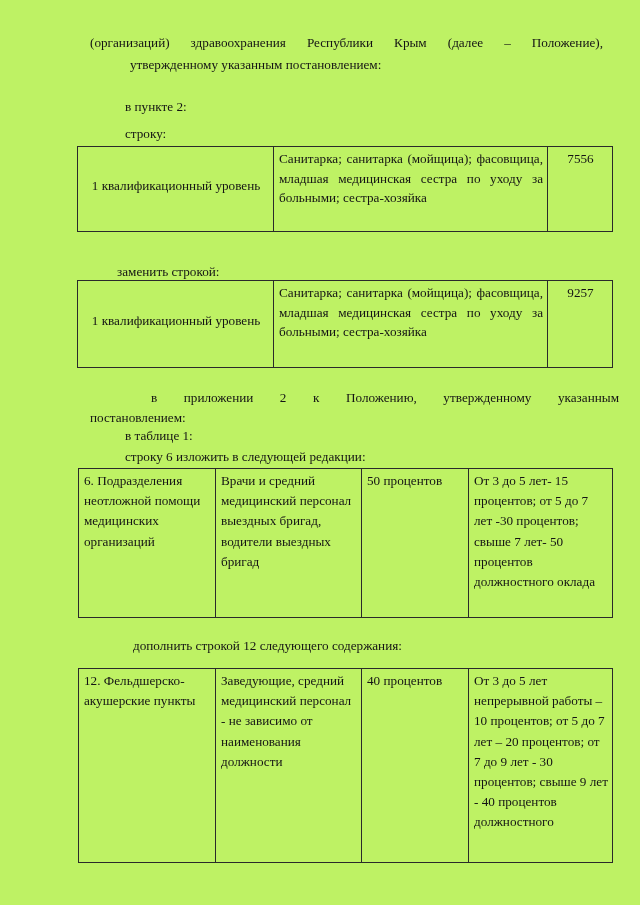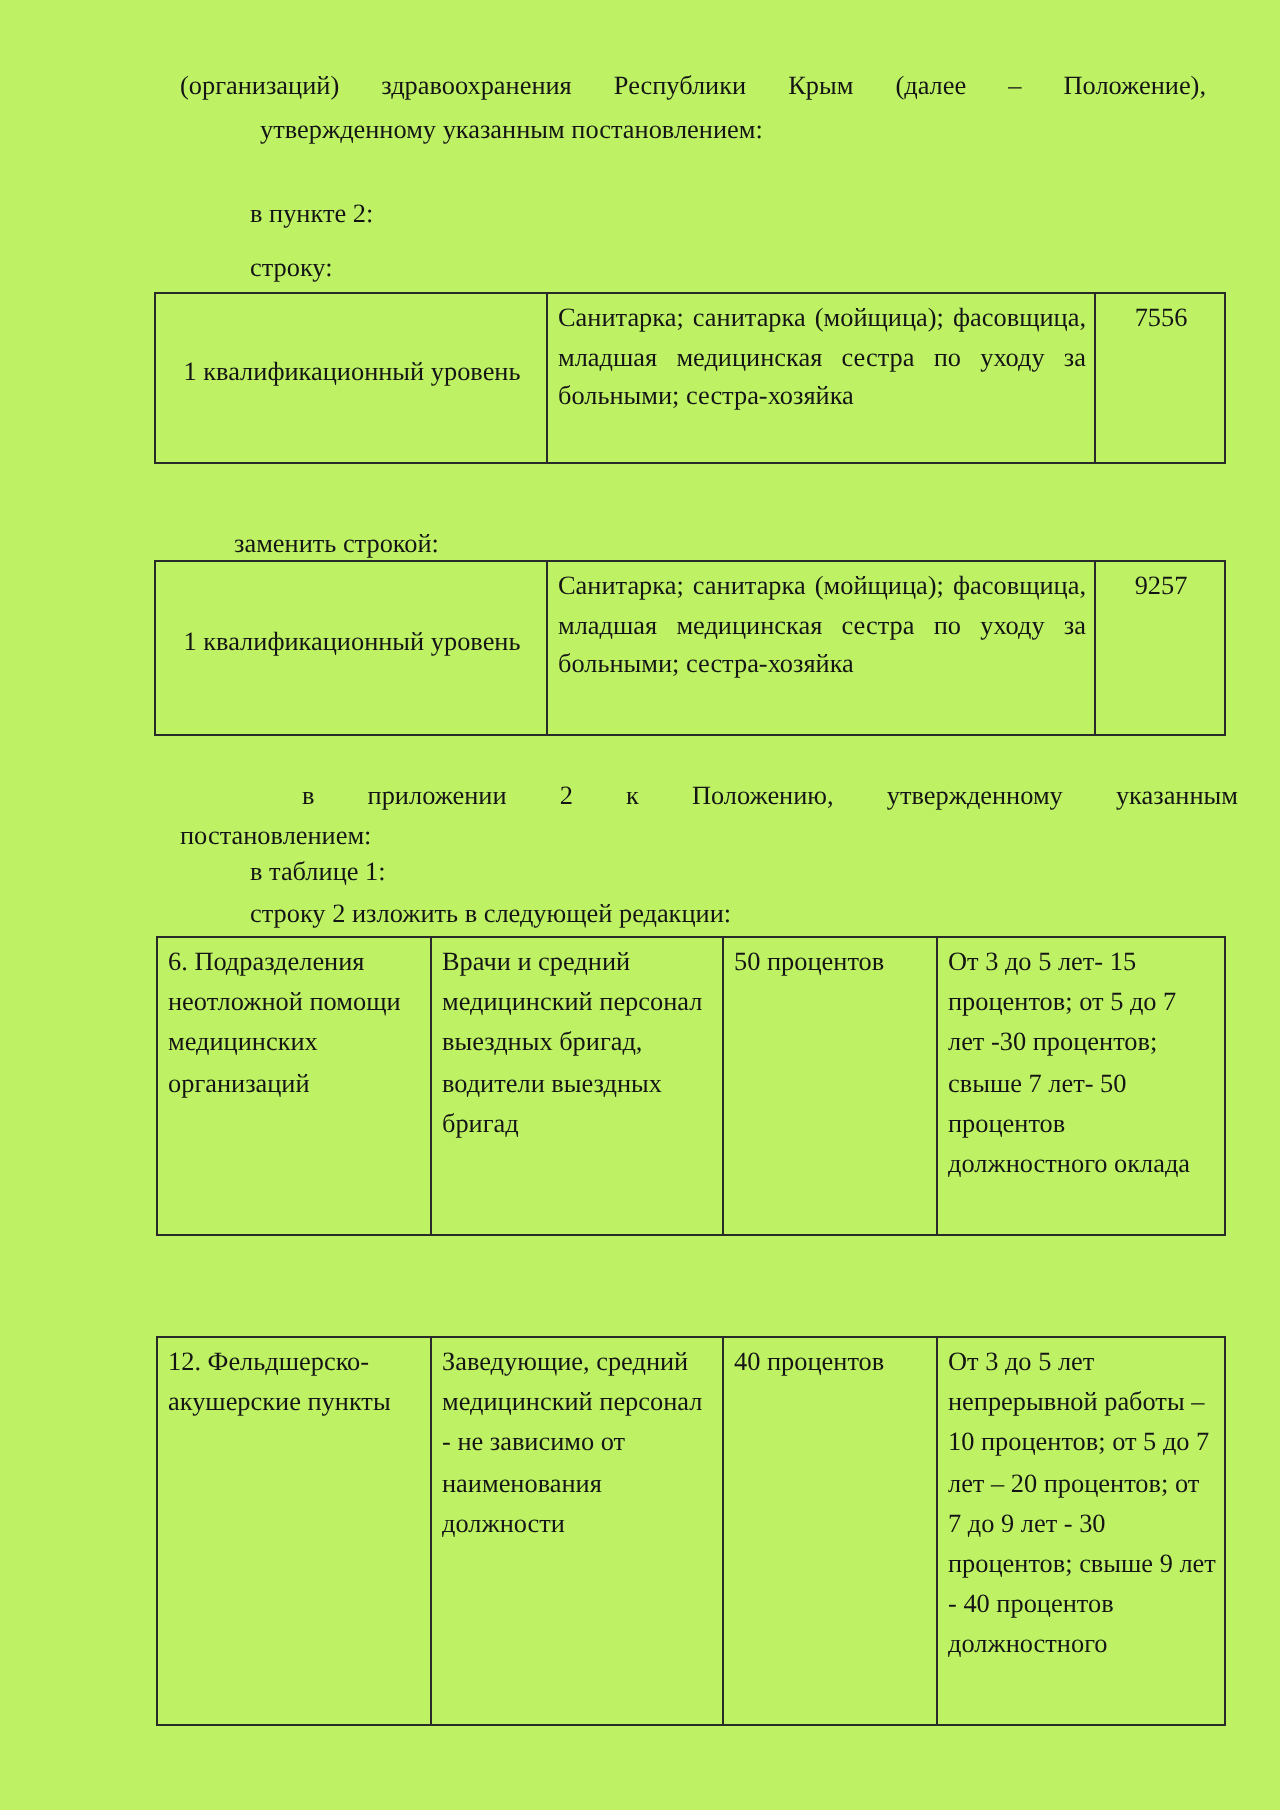--- a/index.html
+++ b/index.html
@@ -119,39 +119,40 @@
       </tr>
     </tbody>
   </table>
 
   <div class="para jfull" style="left:106px; top:388px; width:513px; text-indent:45px;">в приложении 2 к Положению, утвержденному указанным</div>
 
   <div class="para" style="left:90px; top:408px; width:513px;">постановлением:</div>
 
   <div class="para" style="left:125px; top:426px; width:440px;">в таблице 1:</div>
 
-  <div class="para" style="left:125px; top:447px; width:440px;">строку 2 изложить в следующей редакции:</div>
+  <div class="para" style="left:125px; top:447px; width:440px;">строку 6 изложить в следующей редакции:</div>
 
   <table class="doc-table t-rows" style="left:78px; top:468px; width:534px; height:150px;">
     <colgroup>
       <col style="width:137px;">
       <col style="width:146px;">
       <col style="width:107px;">
       <col style="width:144px;">
     </colgroup>
     <tbody>
       <tr>
         <td>6. Подразделения неотложной помощи медицинских организаций</td>
         <td>Врачи и средний медицинский персонал выездных бригад, водители выездных бригад</td>
         <td>50 процентов</td>
         <td>От 3 до 5 лет- 15 процентов; от 5 до 7 лет -30 процентов; свыше 7 лет- 50 процентов должностного оклада</td>
       </tr>
     </tbody>
   </table>
 
+  <div class="para" style="left:133px; top:636px; width:460px;">дополнить строкой 12 следующего содержания:</div>
 
   <table class="doc-table t-rows" style="left:78px; top:668px; width:534px; height:195px;border-radius:24px;">
     <colgroup>
       <col style="width:137px;">
       <col style="width:146px;">
       <col style="width:107px;">
       <col style="width:144px;">
     </colgroup>
     <tbody>
       <tr>

